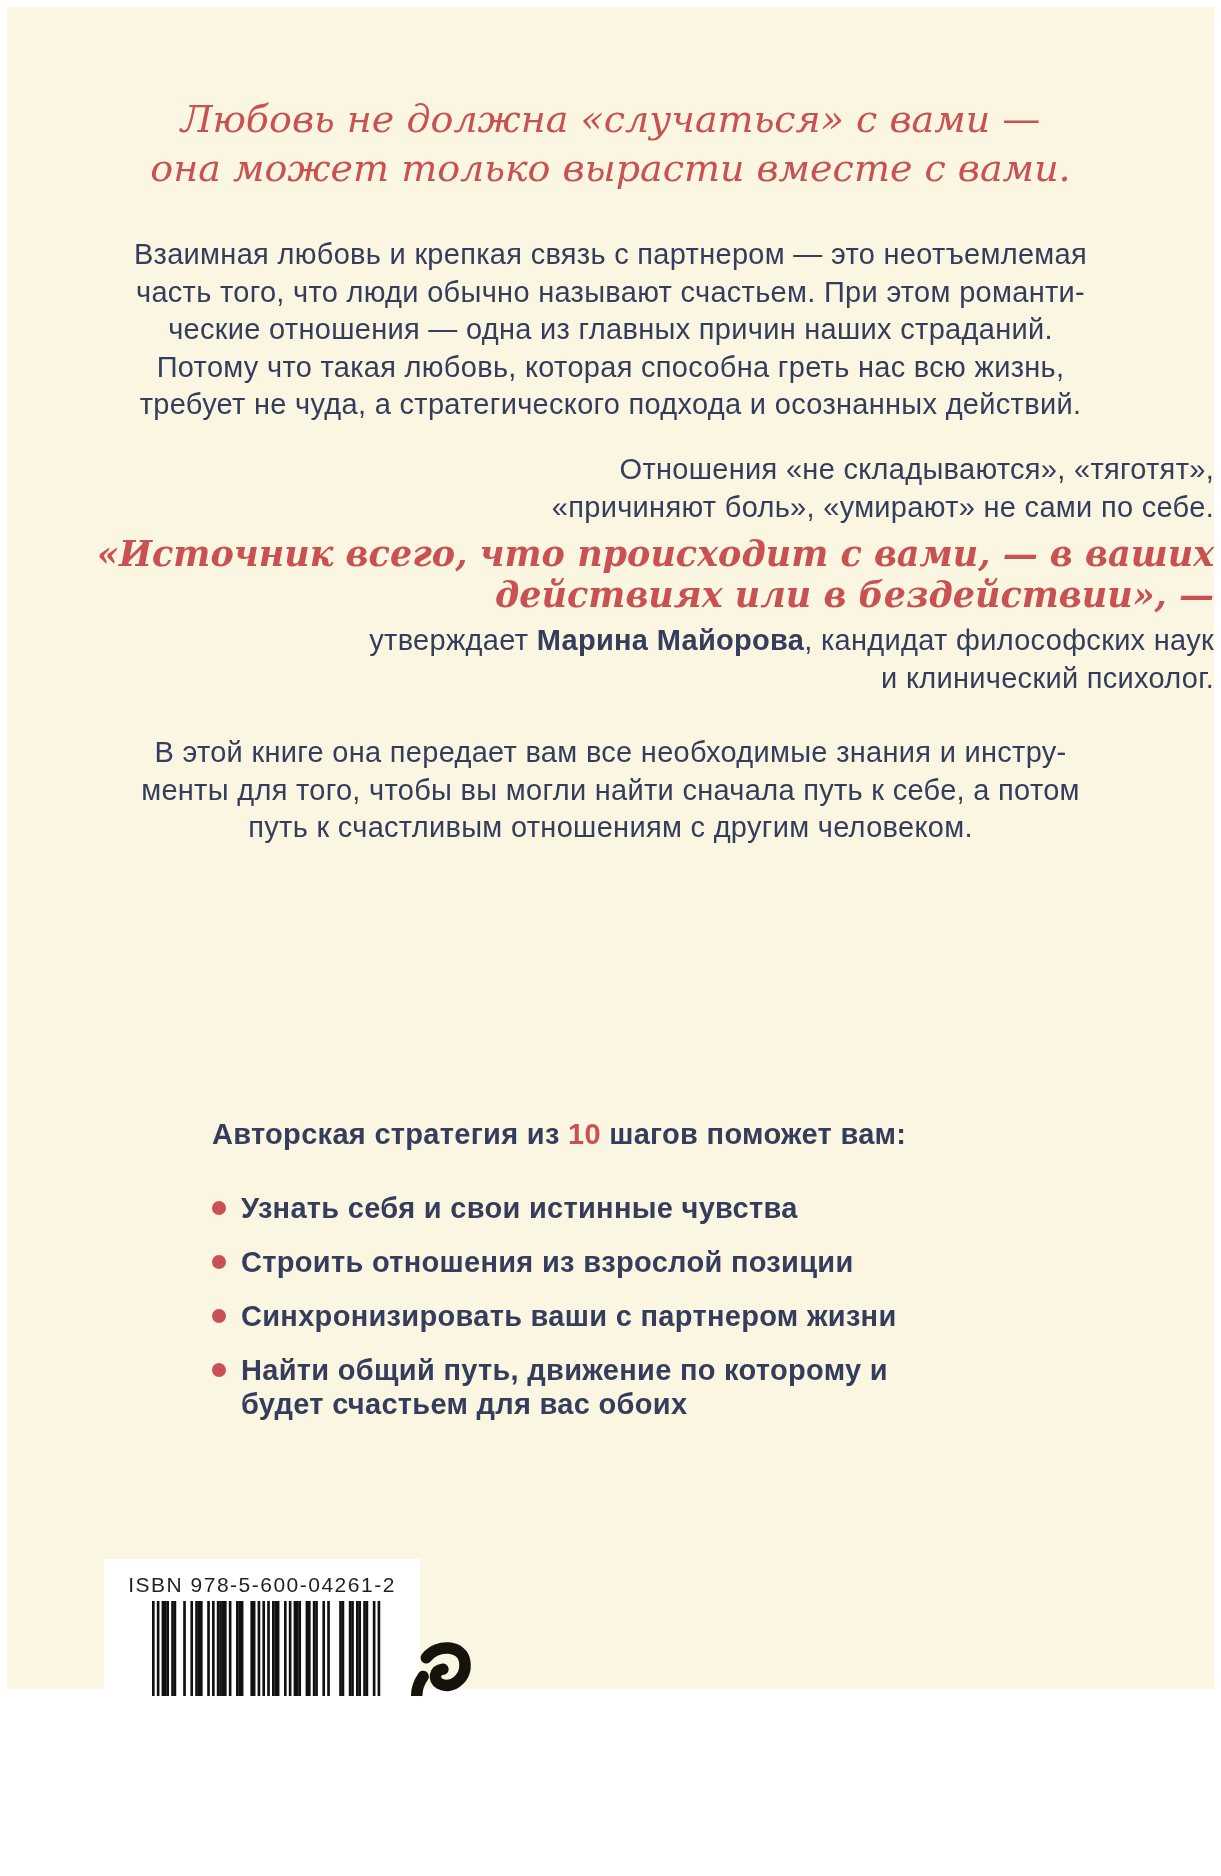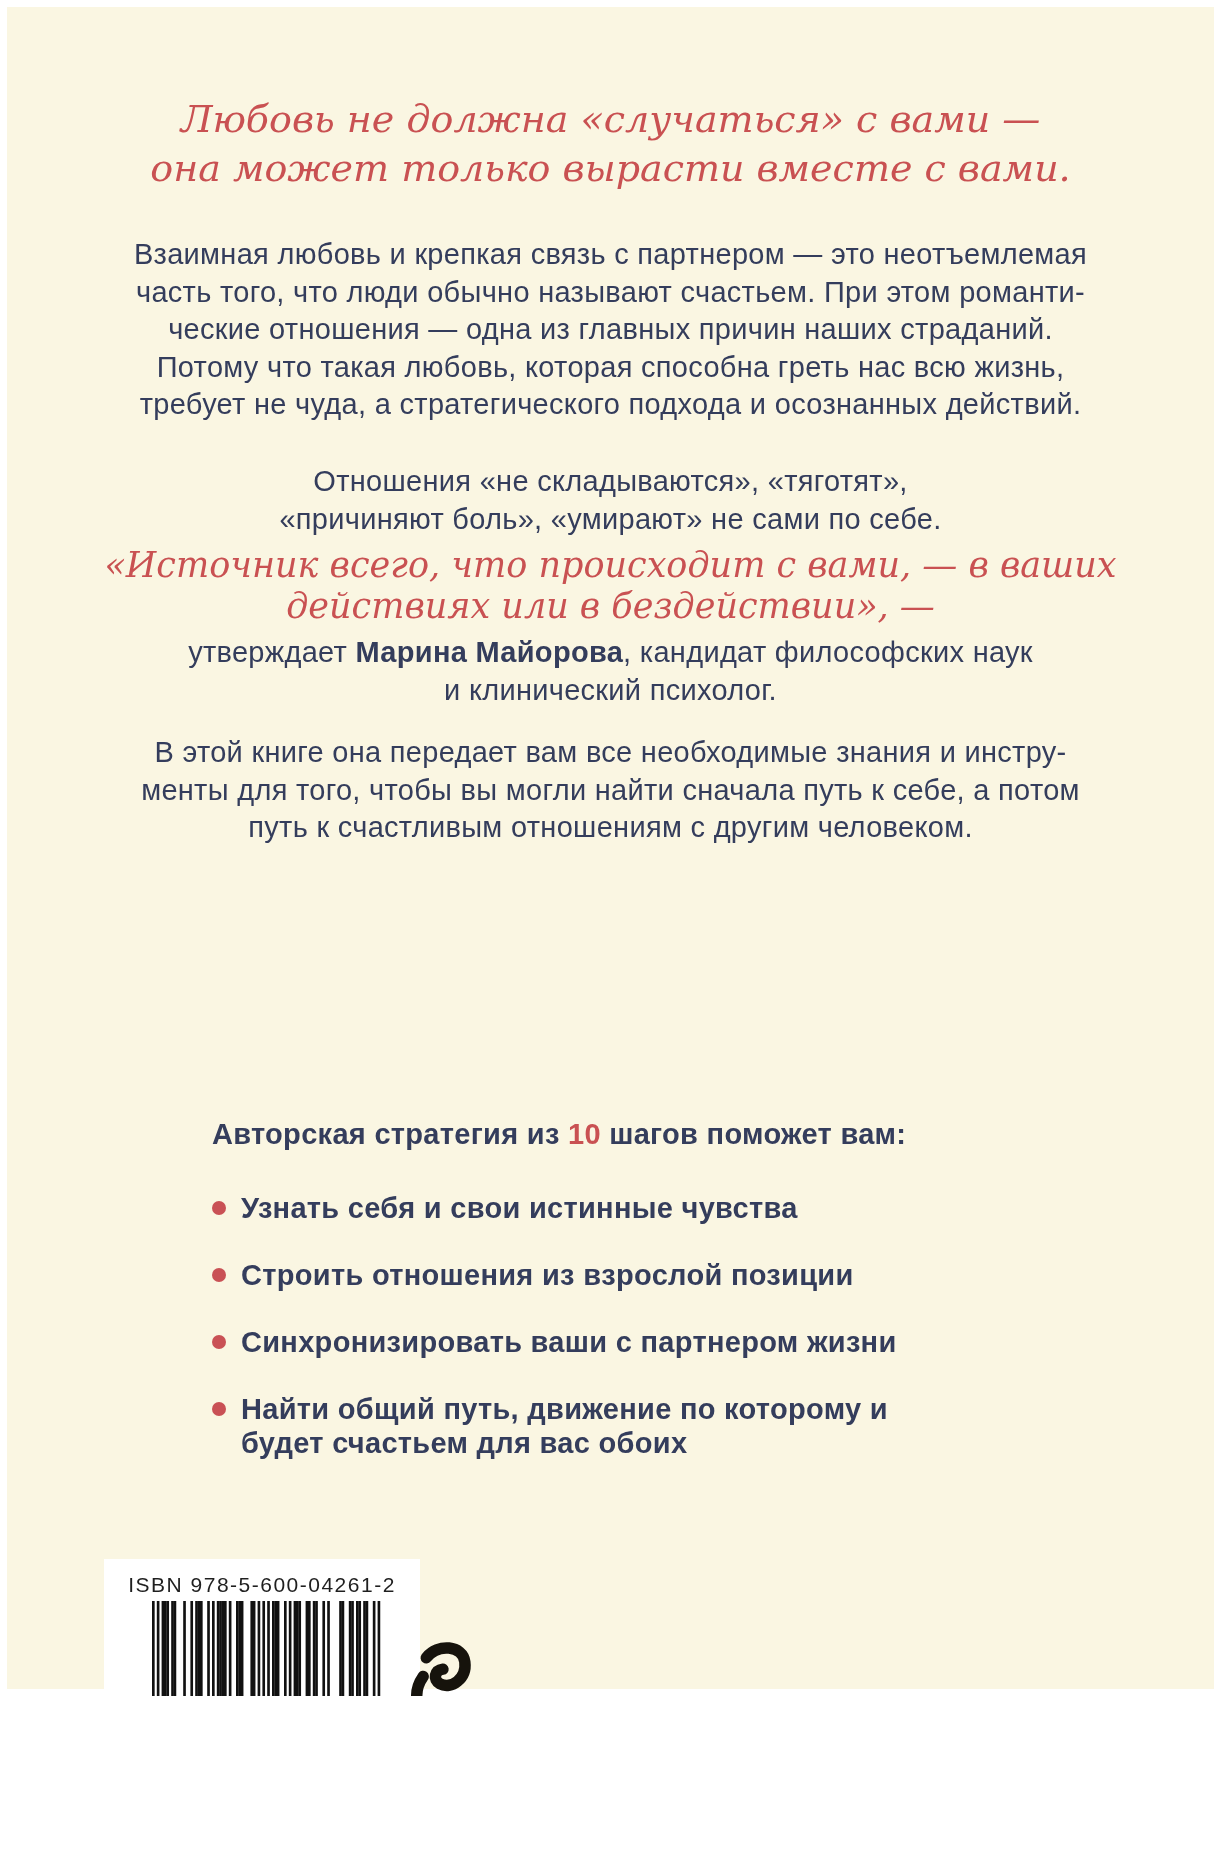--- a/index.html
+++ b/index.html
@@ -20,39 +20,39 @@
   }
 
   
   .navy { color:#343D5C; }
   .body-text {
     font-size:29px; line-height:37.5px; letter-spacing:0.3px;
     text-align:center;
   }
   .intro { top:229px; }
 
-  .quote-block { top:456px; }
+  .quote-block { top:444px;text-align:right; }
   .quote-red {
-    font-family:"DejaVu Serif", serif; font-style:italic; font-weight:normal;
+    font-family:"DejaVu Serif", serif; font-style:italic; font-weight:bold;
     font-size:35px; line-height:41px; color:#C95152; margin-top:7px;
     letter-spacing:0;
   }
   .attribution { margin-top:7px; }
   .author-name { font-weight:bold; }
 
   .book-para { top:727px; }
 
   
   .strategy { position:absolute; left:205px; top:1110px; width:760px; }
   .strategy-heading {
     font-weight:bold; font-size:29px; line-height:34px; color:#343D5C;
     letter-spacing:0.3px;
   }
   .strategy-number { color:#C95152; }
-  .strategy-list { margin-top:40px; display:flex; flex-direction:column; gap:33px; }
+  .strategy-list { margin-top:40px; display:flex; flex-direction:column; gap:20px; }
   .strategy-item {
     position:relative; padding-left:29px; width:700px;
     font-weight:bold; font-size:29px; line-height:34px; color:#343D5C;
     letter-spacing:0.3px;
   }
   .bullet-dot {
     position:absolute; left:0; top:10px; width:14px; height:14px;
     border-radius:50%; background:#C95155;
   }
 

